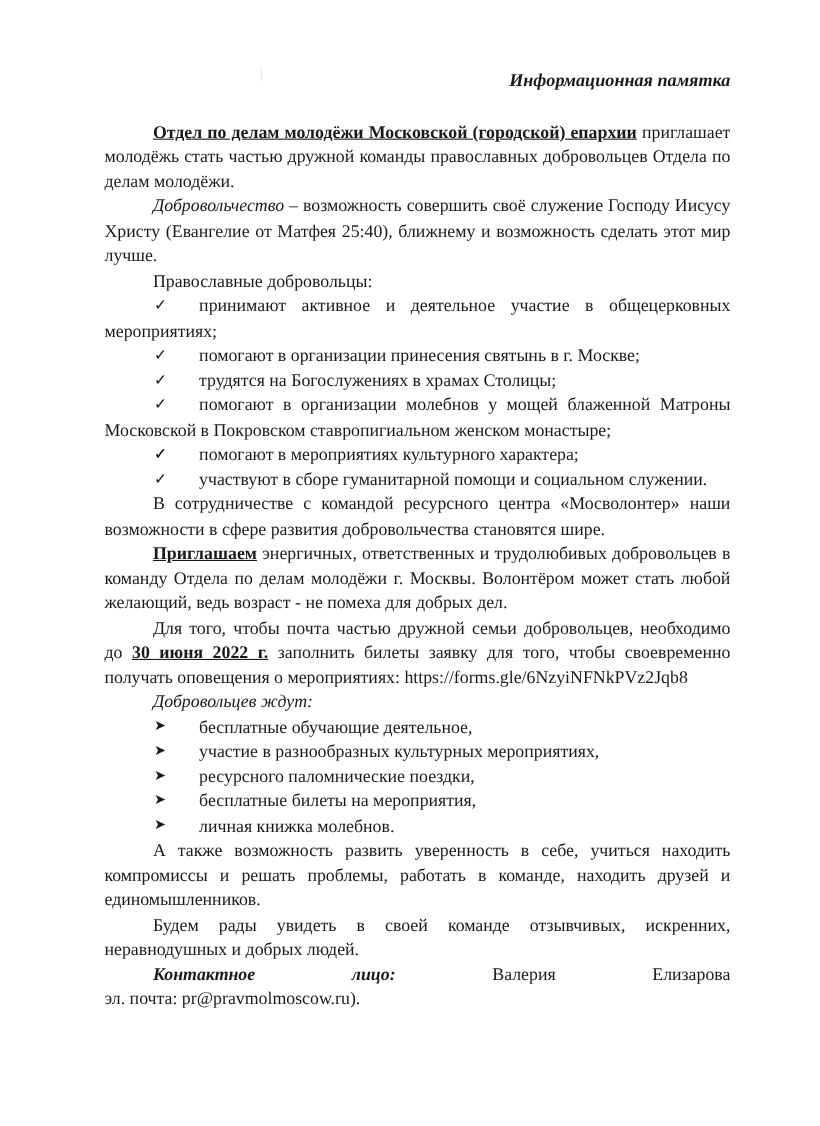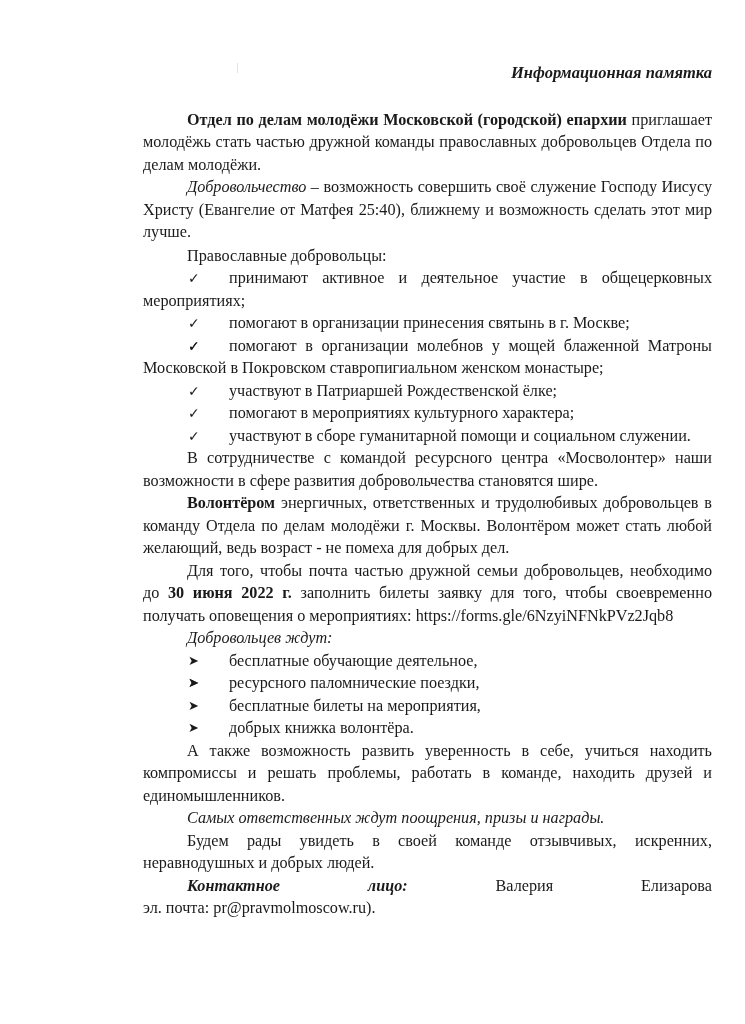--- a/index.html
+++ b/index.html
@@ -15,37 +15,36 @@
       font-family: "Liberation Serif", "DejaVu Serif", serif;
       color: #1a1a1a;
     }
     .page {
       position: absolute;
       left: 95px;
       top: 62px;
       width: 569px;
       font-size: 16.2px;
       line-height: 22.5px;
-      margin-left: 48px;
     }
     .title {
       text-align: right;
       font-weight: bold;
       font-style: italic;
       font-size: 16.5px;
       margin-bottom: 24px;
       margin-right: 0;
     }
     p {
       margin: 0;
       text-align: justify;
       text-indent: 44px;
     }
     p.noind { text-indent: 0; }
-    .b { font-weight: bold; }
+    .b { font-weight: bold; text-decoration: underline; }
     .i { font-style: italic; }
     .bi { font-weight: bold; font-style: italic; }
     .heading {
       font-weight: normal;
       margin-left: 44px;
       margin-top: 1px;
     }
     ul.checks, ul.arrows {
       list-style: none;
       margin: 0;
@@ -91,46 +90,45 @@
 
   <p><span class="b">Отдел по делам молодёжи Московской (городской) епархии</span><span> приглашает молодёжь стать частью дружной команды православных добровольцев Отдела по делам молодёжи.</span></p>
 
   <p><span class="i">Добровольчество</span><span> – возможность совершить своё служение Господу Иисусу Христу (Евангелие от Матфея 25:40), ближнему и возможность сделать этот мир лучше.</span></p>
 
   <div class="heading">Православные добровольцы:</div>
 
   <ul class="checks">
     <li><span class="mark">✓</span><span>принимают активное и деятельное участие в общецерковных мероприятиях;</span></li>
     <li><span class="mark">✓</span><span>помогают в организации принесения святынь в г. Москве;</span></li>
+    <li><span class="mark">✓</span><span>трудятся на Богослужениях в храмах Столицы;</span></li>
+    <li><span class="mark">✓</span><span>помогают в организации молебнов у мощей блаженной Матроны Московской в Покровском ставропигиальном женском монастыре;</span></li>
     <li><span class="mark">✓</span></li>
-    <li><span class="mark">✓</span><span>помогают в организации молебнов у мощей блаженной Матроны Московской в Покровском ставропигиальном женском монастыре;</span></li>
-    <li><span class="mark">✓</span><span>участвуют в Патриаршей Рождественской ёлке;</span></li>
     <li><span class="mark">✓</span><span>помогают в мероприятиях культурного характера;</span></li>
     <li><span class="mark">✓</span><span>участвуют в сборе гуманитарной помощи и социальном служении.</span></li>
   </ul>
 
   <p>В сотрудничестве с командой ресурсного центра «Мосволонтер» наши возможности в сфере развития добровольчества становятся шире.</p>
 
-  <p><span class="b">Волонтёром</span><span> энергичных, ответственных и трудолюбивых добровольцев в команду Отдела по делам молодёжи г. Москвы. Волонтёром может стать любой желающий, ведь возраст - не помеха для добрых дел.</span></p>
+  <p><span class="b">Приглашаем</span><span> энергичных, ответственных и трудолюбивых добровольцев в команду Отдела по делам молодёжи г. Москвы. Волонтёром может стать любой желающий, ведь возраст - не помеха для добрых дел.</span></p>
 
   <p><span>Для того, чтобы почта частью дружной семьи добровольцев, необходимо до </span><span class="b">30 июня 2022 г.</span><span> заполнить билеты заявку для того, чтобы своевременно получать оповещения о мероприятиях: </span><span>https://forms.gle/6NzyiNFNkPVz2Jqb8</span></p>
 
   <p class="i">Добровольцев ждут:</p>
 
   <ul class="arrows">
     <li><span class="mark">➤</span><span>бесплатные обучающие деятельное,</span></li>
-    <li><span class="mark">➤</span></li>
+    <li><span class="mark">➤</span><span>участие в разнообразных культурных мероприятиях,</span></li>
     <li><span class="mark">➤</span><span>ресурсного паломнические поездки,</span></li>
     <li><span class="mark">➤</span><span>бесплатные билеты на мероприятия,</span></li>
-    <li><span class="mark">➤</span><span>добрых книжка волонтёра.</span></li>
+    <li><span class="mark">➤</span><span>личная книжка молебнов.</span></li>
   </ul>
 
   <p>А также возможность развить уверенность в себе, учиться находить компромиссы и решать проблемы, работать в команде, находить друзей и единомышленников.</p>
 
-  <p class="i">Самых ответственных ждут поощрения, призы и награды.</p>
 
   <p>Будем рады увидеть в своей команде отзывчивых, искренних, неравнодушных и добрых людей.</p>
 
   <div class="contact">
     <span class="bi">Контактное</span>
     <span class="bi">лицо:</span>
     <span>Валерия</span>
     <span>Елизарова</span>
   </div>
   <p class="noind"><span>эл. почта: </span><span>pr@pravmolmoscow.ru</span><span>).</span></p>

